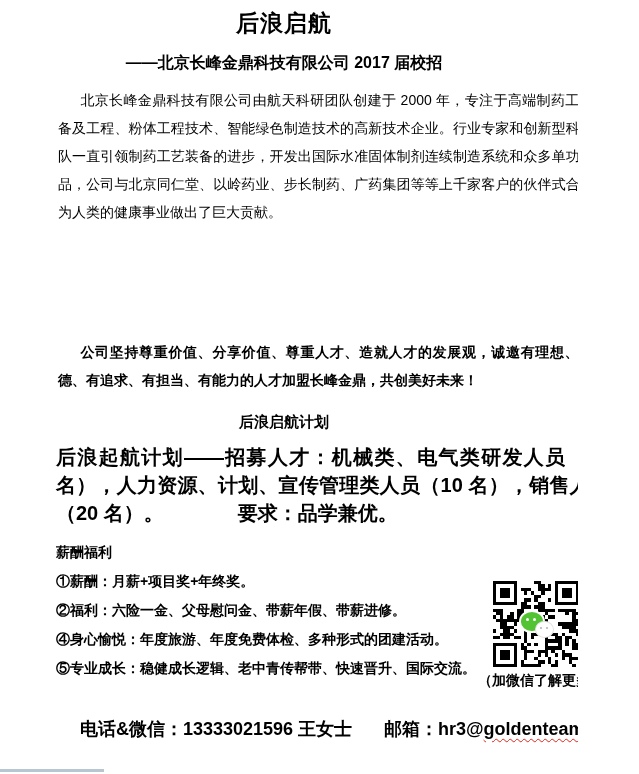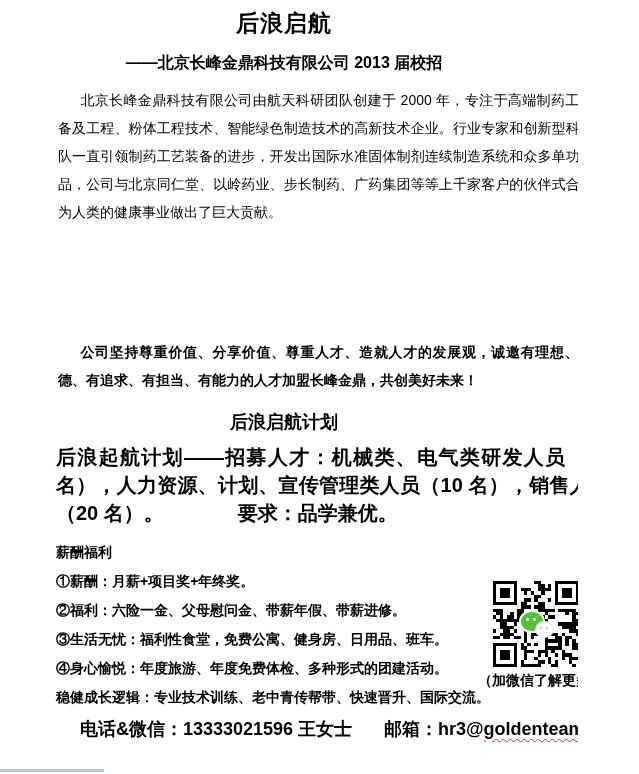--- a/index.html
+++ b/index.html
@@ -32,21 +32,21 @@
     text-align:center;font-size:16px;font-weight:bold;line-height:22px;
   }
   .col{left:56px;width:554px;}
   .para{
     font-size:14px;line-height:28px;text-align:justify;
     text-indent:1.6em;margin:2px;
   }
   .bold{font-weight:bold;}
   .section-heading{
     left:0;right:10px;top:410px;
-    text-align:center;font-size:18px;font-weight:bold;line-height:24px;
+    text-align:center;font-size:15px;font-weight:bold;line-height:24px;
   }
   .plan-para{
     font-size:20px;line-height:28px;text-align:justify;margin:0;font-weight:bold;
   }
   .req-gap{margin-left:74px;}
   .welfare{font-size:14px;line-height:29px;font-weight:bold;width:440px;}
   .welfare div{white-space:nowrap;}
   .qr-wrap{left:493px;top:581px;width:86px;height:86px;}
   .qr-wrap svg{width:86px;height:86px;shape-rendering:crispEdges;display:block;}
   .wx-big{
@@ -82,21 +82,21 @@
 </head>
 <body>
 
 <div class="page">
 
   <div class="scroll-strip"></div>
   <div class="bottom-edge"></div>
 
   <div class="abs doc-title">后浪启航</div>
 
-  <div class="abs doc-subtitle">——北京长峰金鼎科技有限公司 2013 届校招</div>
+  <div class="abs doc-subtitle">——北京长峰金鼎科技有限公司 2017 届校招</div>
 
   <div class="abs col" style="top:84px;">
     <p class="para">北京长峰金鼎科技有限公司由航天科研团队创建于 2000 年，专注于高端制药工艺装备及工程、粉体工程技术、智能绿色制造技术的高新技术企业。行业专家和创新型科研团队一直引领制药工艺装备的进步，开发出国际水准固体制剂连续制造系统和众多单功能产品，公司与北京同仁堂、以岭药业、步长制药、广药集团等等上千家客户的伙伴式合作，为人类的健康事业做出了巨大贡献。</p>
   </div>
 
 
   <div class="abs col" style="top:336px;">
     <p class="para bold">公司坚持尊重价值、分享价值、尊重人才、造就人才的发展观，诚邀有理想、有道德、有追求、有担当、有能力的人才加盟长峰金鼎，共创美好未来！</p>
   </div>
 
@@ -106,23 +106,22 @@
     <p class="plan-para">
       <span>后浪起航计划——招募人才：机械类、电气类研发人员（20 名），人力资源、计划、宣传管理类人员（10 名），销售人员（20 名）。</span><span class="req-gap">要求：品学兼优。</span>
     </p>
   </div>
 
 
   <div class="abs col welfare" style="top:523px;margin-top:15px;">
     <div>薪酬福利</div>
     <div>①薪酬：月薪+项目奖+年终奖。</div>
     <div>②福利：六险一金、父母慰问金、带薪年假、带薪进修。</div>
-    <div>③生活无忧：福利性食堂，免费公寓、健身房、日用品、班车。</div>
     <div>④身心愉悦：年度旅游、年度免费体检、多种形式的团建活动。</div>
-    <div>稳健成长逻辑：专业技术训练、老中青传帮带、快速晋升、国际交流。</div>
+    <div>⑤专业成长：稳健成长逻辑、老中青传帮带、快速晋升、国际交流。</div>
   </div>
 
   <div class="abs qr-wrap">
     <svg id="qr-svg" xmlns="http://www.w3.org/2000/svg" viewBox="0 0 25 25">
         <rect x="0" y="0" width="25" height="25" fill="#ffffff"></rect>
         <rect x="12" y="0" width="1" height="1" fill="#000000"></rect>
         <rect x="13" y="0" width="1" height="1" fill="#000000"></rect>
         <rect x="13" y="1" width="1" height="1" fill="#000000"></rect>
         <rect x="14" y="1" width="1" height="1" fill="#000000"></rect>
         <rect x="16" y="1" width="1" height="1" fill="#000000"></rect>

